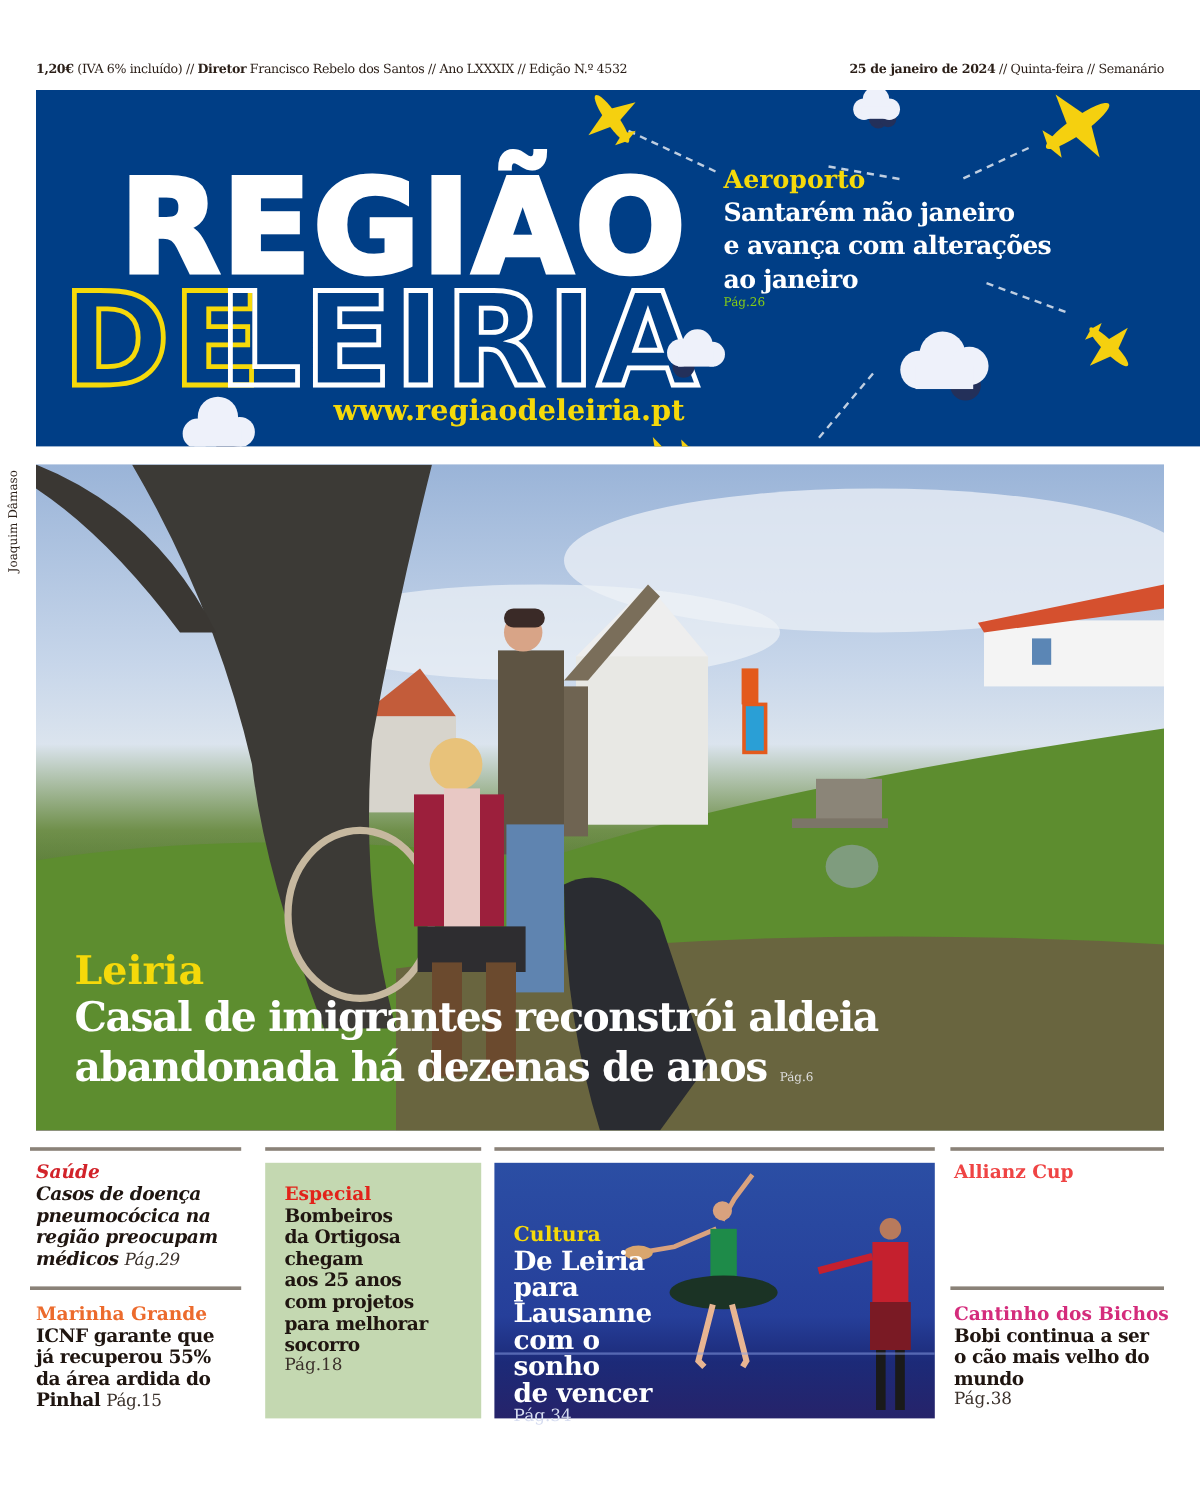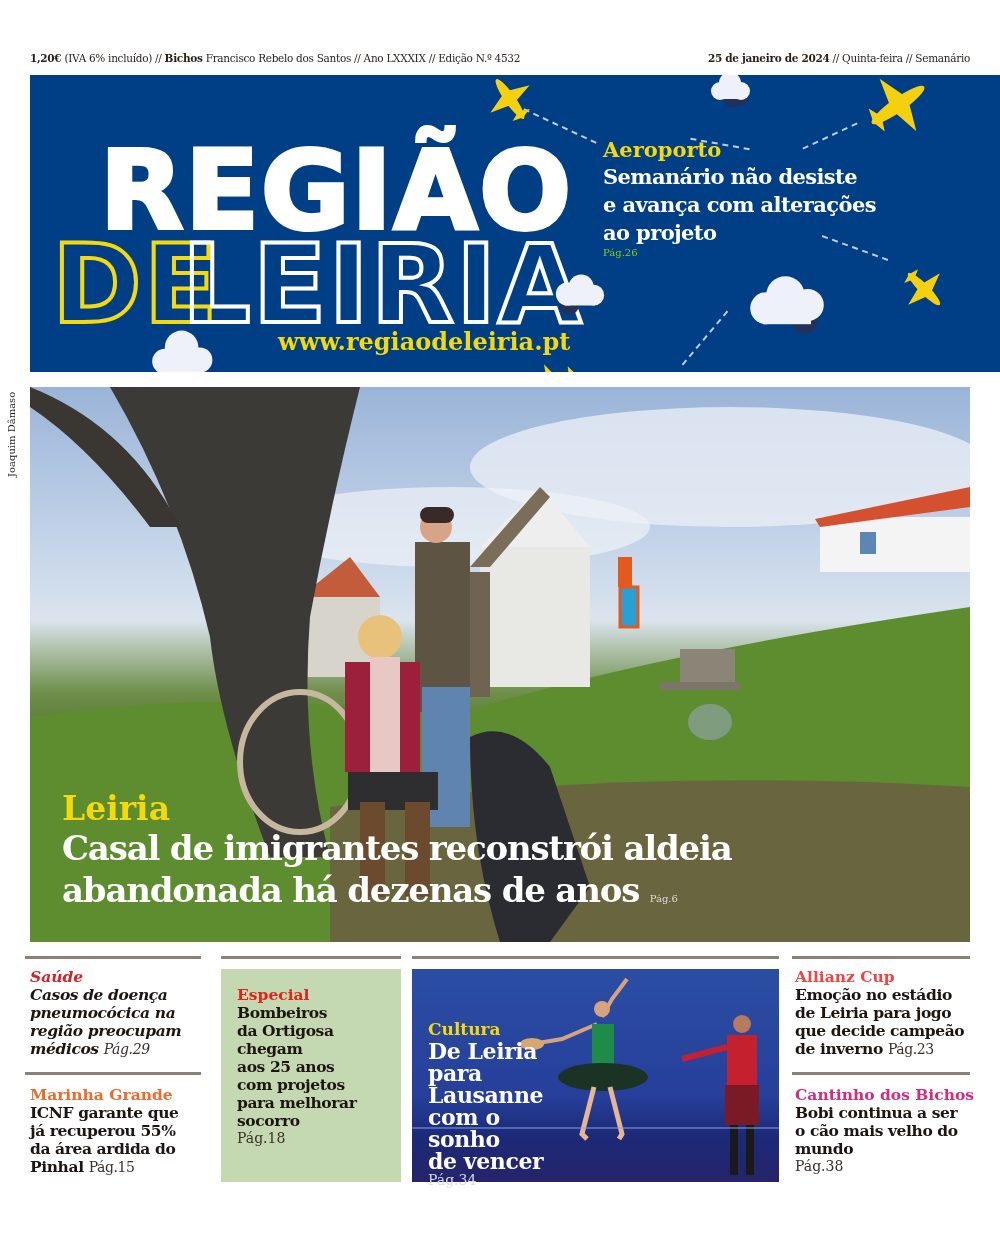--- a/index.html
+++ b/index.html
@@ -51,21 +51,21 @@
     background: linear-gradient(180deg, #2b4ea4 0%, #263f9a 60%, #1c2a78 78%, #26236a 100%); }
   .culture-box .stage { position: absolute; left: 0; right: 0; top: 158px; height: 2px; background: rgba(140,160,230,0.5); }
 </style>
 </head>
 <body>
 
 <div class="topline left">
   <b>1,20€</b>
   <span>(IVA 6% incluído)</span>
   <span>//</span>
-  <b>Bichos</b>
+  <b>Diretor</b>
   <span>Francisco Rebelo dos Santos</span>
   <span>//</span>
   <span>Ano LXXXIX</span>
   <span>//</span>
   <span>Edição N.º 4532</span>
 </div>
 <div class="topline right">
   <b>25 de janeiro de 2024</b>
   <span>//</span>
   <span>Quinta-feira</span>
@@ -75,23 +75,23 @@
 
 <div class="masthead">
   <div class="logo-line logo-regiao">REGIÃO</div>
   <div class="logo-line logo-de">DE</div>
   <div class="logo-line logo-leiria">LEIRIA</div>
   <div class="logo-url">www.regiaodeleiria.pt</div>
 
   <div class="teaser">
     <div class="kicker">Aeroporto</div>
     <div class="headline">
-      <div>Semanário não desiste</div>
+      <div>Santarém não janeiro</div>
       <div>e avança com alterações</div>
-      <div>ao projeto</div>
+      <div>ao janeiro</div>
     </div>
     <div class="page">Pág.26</div>
   </div>
 
   <div class="dash" style="left:490px;top:50px;width:80px;transform:rotate(25deg);"></div>
   <div class="dash" style="left:660px;top:68px;width:60px;transform:rotate(10deg);"></div>
   <div class="dash" style="left:770px;top:60px;width:60px;transform:rotate(-25deg);"></div>
   <div class="dash" style="left:790px;top:172px;width:70px;transform:rotate(20deg);"></div>
   <div class="dash" style="left:640px;top:262px;width:70px;transform:rotate(-50deg);"></div>
 
@@ -297,26 +297,20 @@
     <div>para</div>
     <div>Lausanne</div>
     <div>com o sonho</div>
     <div>de vencer</div>
   </div>
   <div class="page" style="color:#d6dcf0;">Pág.34</div>
 </div>
 
 <div class="story" style="left:795px;top:968px;width:180px;">
   <div class="kicker" style="color:#ef4444">Allianz Cup</div>
-  <div class="headline">
-    <div>Emoção no estádio</div>
-    <div>de Leiria para jogo</div>
-    <div>que decide campeão</div>
-    <div><span>de inverno</span> <span class="page">Pág.23</span></div>
-  </div>
 </div>
 
 <div class="story" style="left:795px;top:1086px;width:180px;">
   <div class="kicker" style="color:#d42c7c">Cantinho dos Bichos</div>
   <div class="headline">
     <div>Bobi continua a ser</div>
     <div>o cão mais velho do</div>
     <div>mundo</div>
   </div>
   <div class="page">Pág.38</div>

